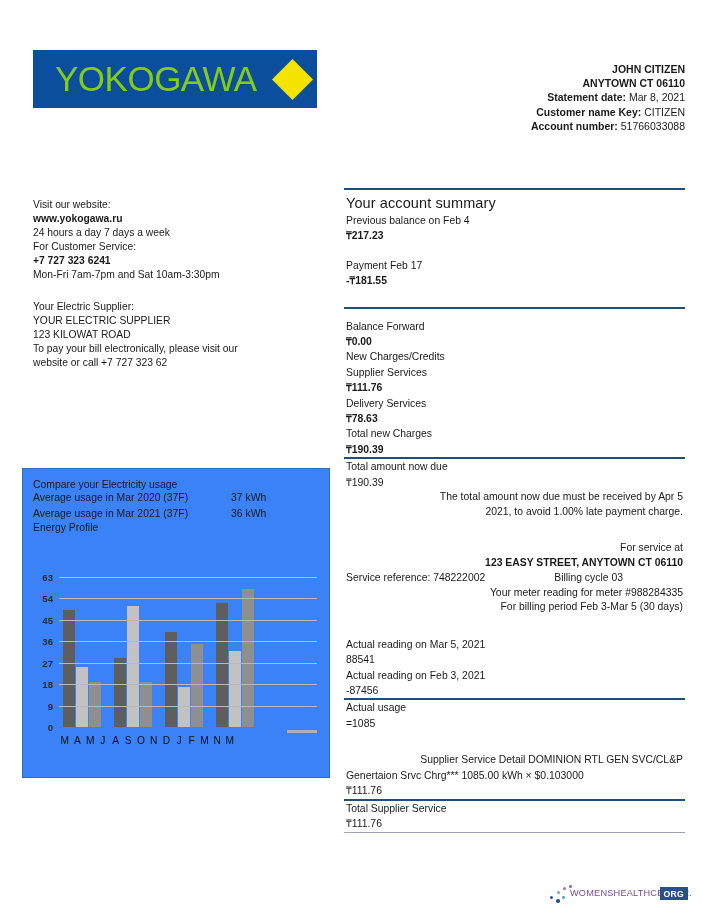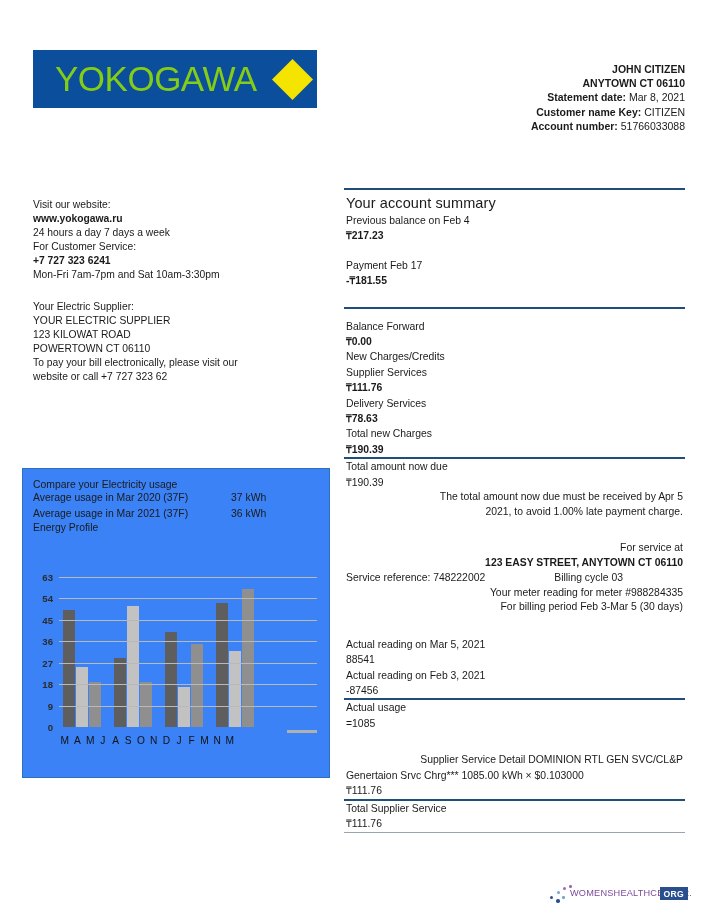--- a/index.html
+++ b/index.html
@@ -264,21 +264,20 @@
   <div>Visit our website:</div>
   <div class="b">www.yokogawa.ru</div>
   <div>24 hours a day 7 days a week</div>
   <div>For Customer Service:</div>
   <div class="b">+7 727 323 6241</div>
   <div>Mon-Fri 7am-7pm and Sat 10am-3:30pm</div>
   <div class="gap"></div>
   <div>Your Electric Supplier:</div>
   <div>YOUR ELECTRIC SUPPLIER</div>
   <div>123 KILOWAT ROAD</div>
-  <div>POWERTOWN CT 06110</div>
   <div>To pay your bill electronically, please visit our</div>
   <div>website or call +7 727 323 62</div>
 </div>
 
 <div id="right-col">
   <div class="rule"></div>
   <div class="sum-title">Your account summary</div>
 
   <div class="line">
     <span>Previous balance on Feb 4</span>

